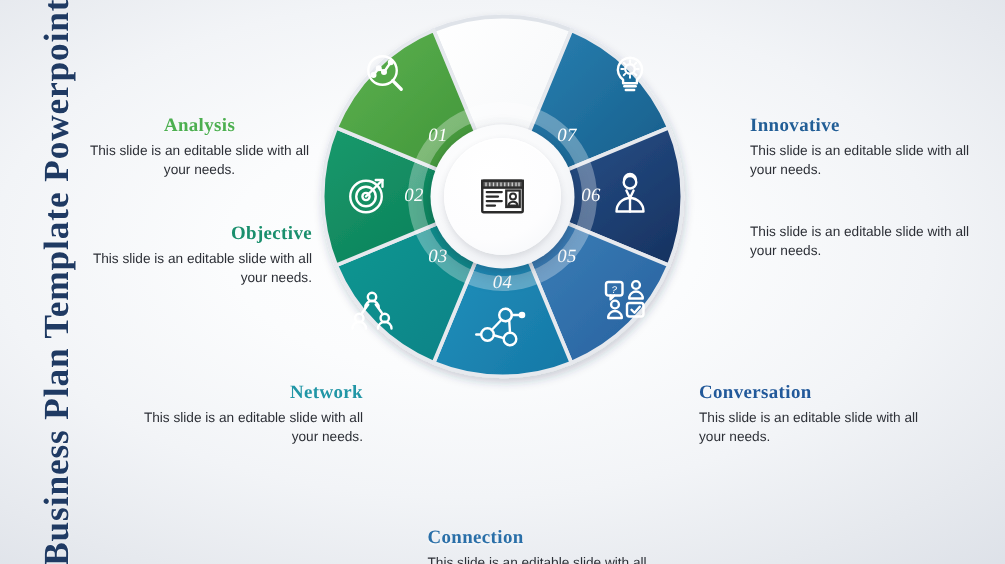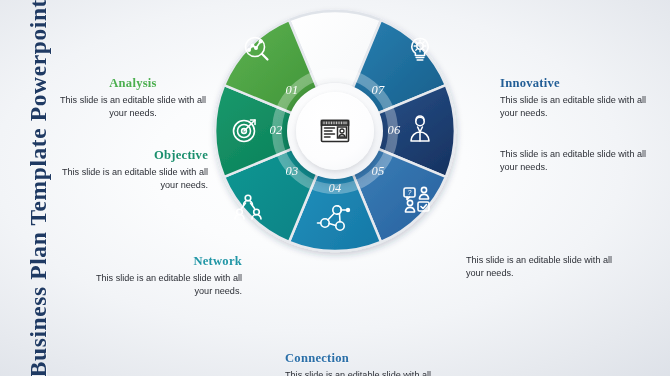--- a/index.html
+++ b/index.html
@@ -327,20 +327,21 @@
   <div class="head" style="color:#2196a6">Network</div>
   <div class="body">This slide is an editable slide with all your needs.</div>
 </div>
 
 <div class="block align-center" id="blk-connection">
   <div class="head" style="color:#2a6fa8">Connection</div>
   <div class="body">This slide is an editable slide with all your needs.</div>
 </div>
 
 <div class="block align-left" id="blk-conversation">
+  <div class="head" style="color:#22599a">Conversation</div>
   <div class="body">This slide is an editable slide with all your needs.</div>
 </div>
 
 <div class="block align-left" id="blk-innovative">
   <div class="head" style="color:#225e96">Innovative</div>
   <div class="body">This slide is an editable slide with all your needs.</div>
 </div>
 
 <div class="block align-left" id="blk-employee">
   <div class="body">This slide is an editable slide with all your needs.</div>

